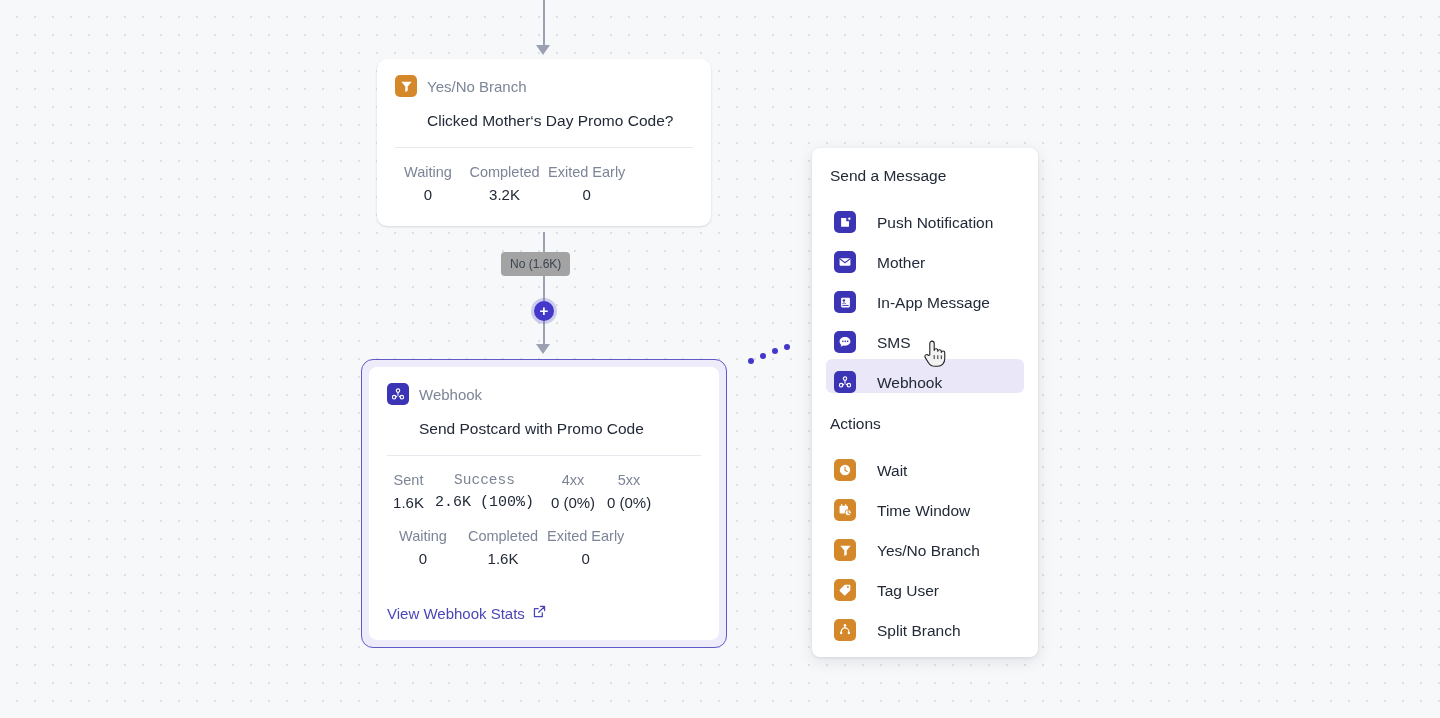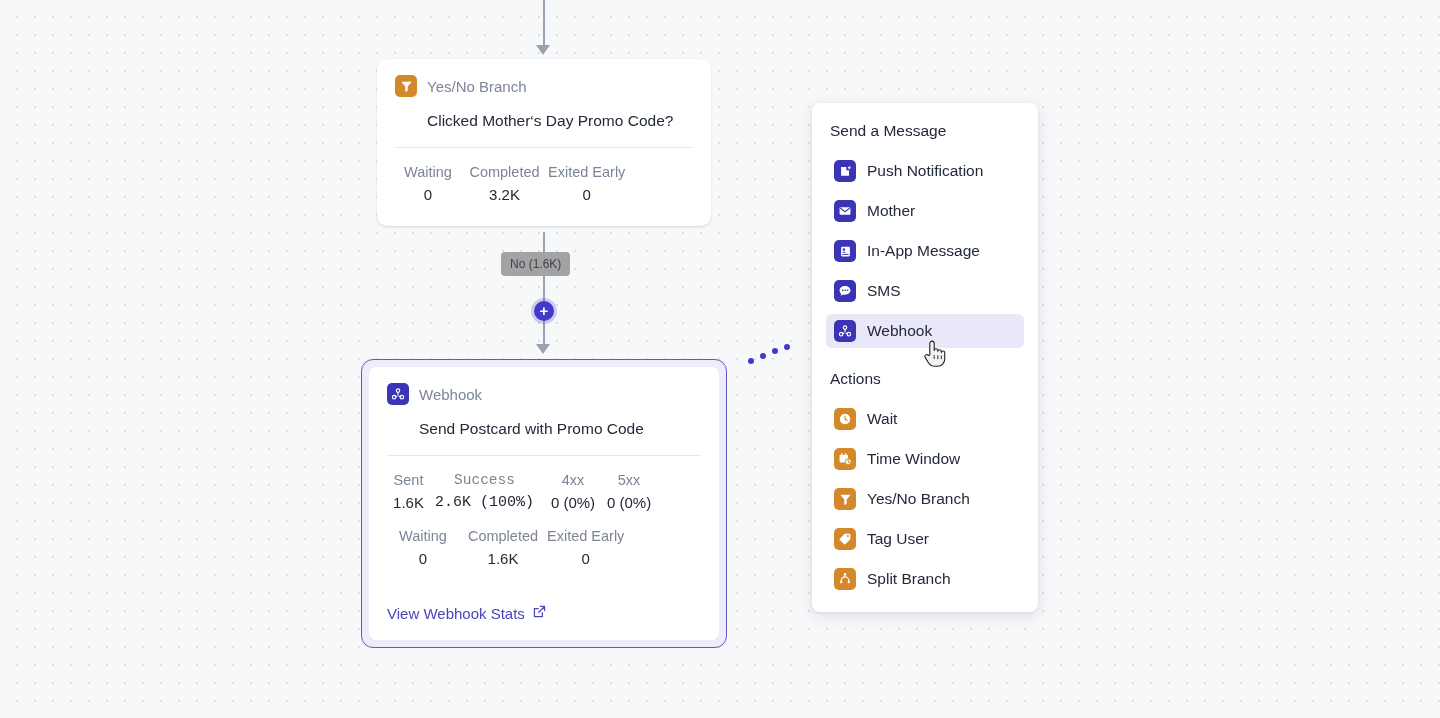--- a/index.html
+++ b/index.html
@@ -158,33 +158,34 @@
     display: block;
   }
 
   
   .menu {
     position: absolute;
     background: #ffffff;
     border-radius: 8px;
     box-shadow: 0 4px 16px rgba(16,24,40,0.10), 0 1px 3px rgba(16,24,40,0.08);
     padding: 18px 14px 16px 14px;
+    margin-top: 45px;
   }
   .menu-section-title {
     font-size: 15.5px;
     color: #222a38;
     padding: 0 4px;
     margin-bottom: 13px;
     line-height: 20px;
   }
   .menu-section-title.second { margin-top: 21px; }
   .menu-item {
     display: flex;
-    align-items: center;
-    gap: 11px;
+    align-items: flex-end;
+    gap: 21px;
     height: 34px;
     padding: 0 8px;
     border-radius: 6px;
     cursor: pointer;
     margin-bottom: 6px;
   }
   .menu-item:last-child { margin-bottom: 0; }
   .menu-item.active { background: #e9e7f8; }
   .menu-label {
     font-size: 15.5px;

